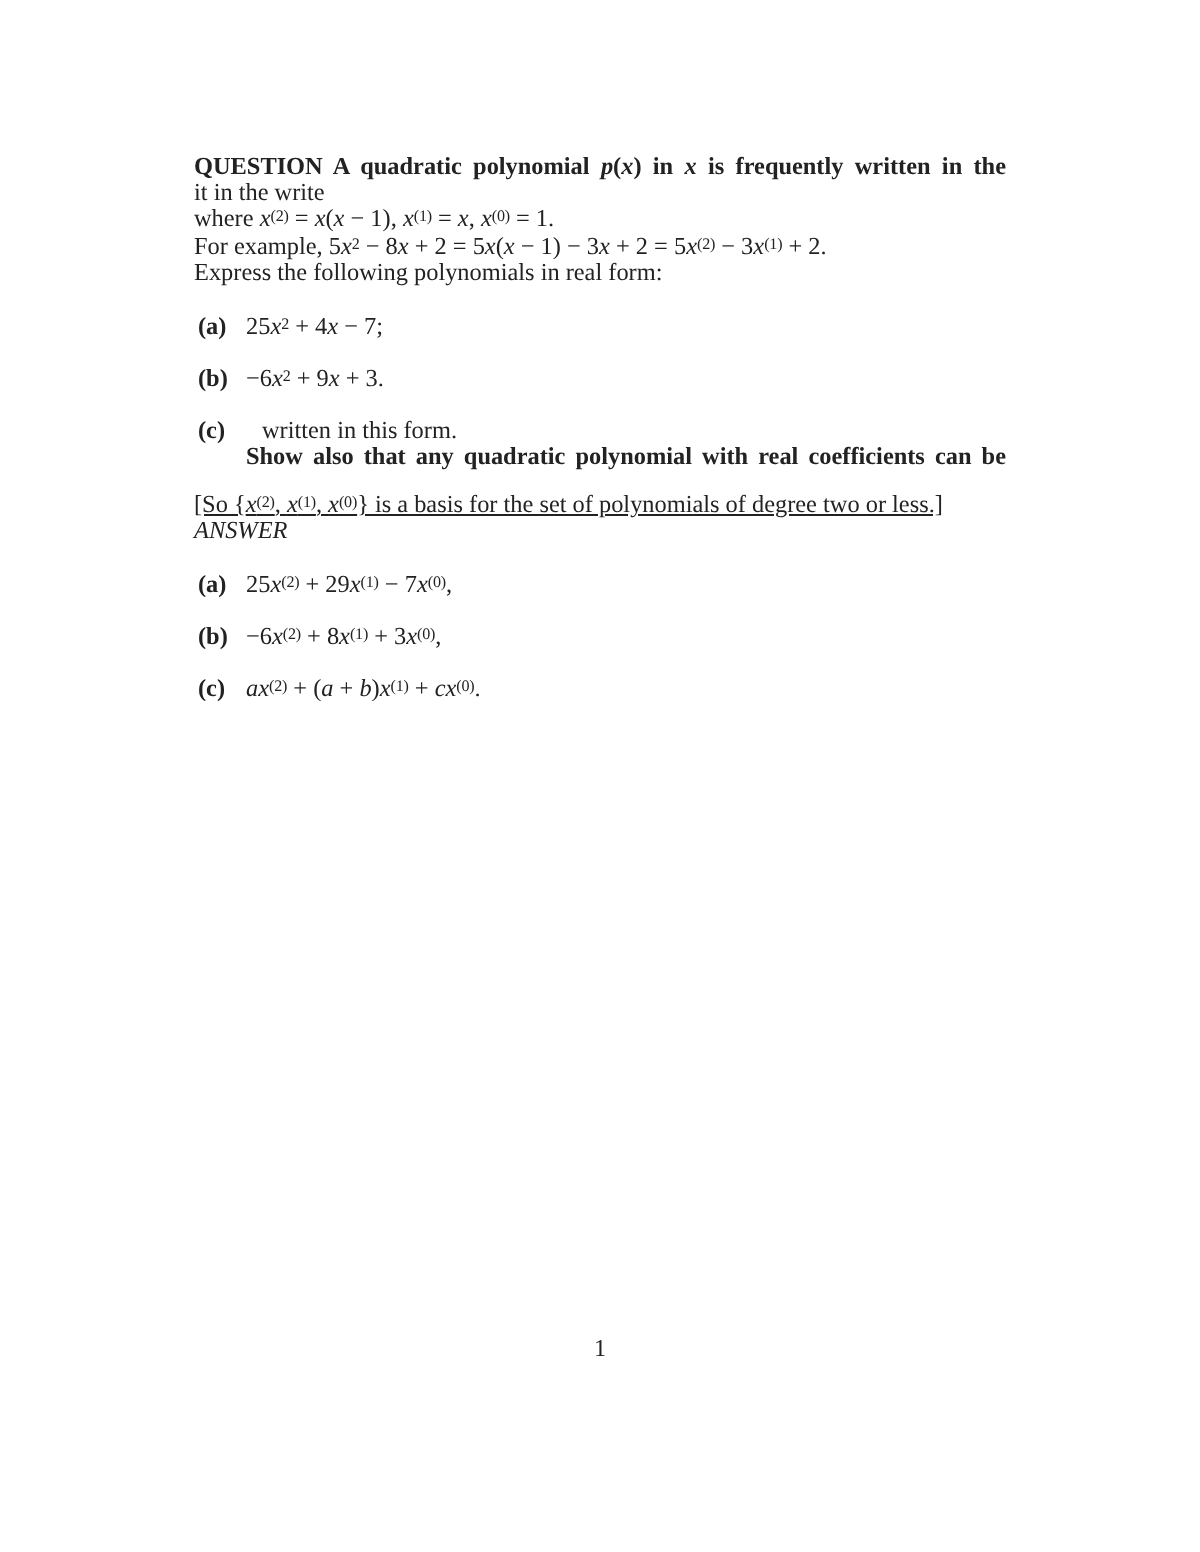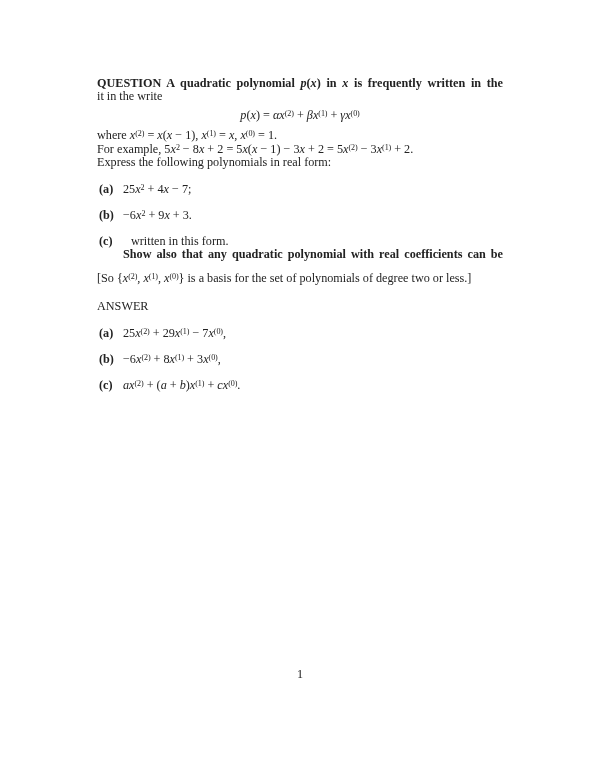--- a/index.html
+++ b/index.html
@@ -35,38 +35,37 @@
     white-space: nowrap;
   }
   .item { position: relative; padding-left: 26px; margin-top: 12.8px; }
   .item-first { margin-top: 13.5px; }
   .item .lbl {
     position: absolute; left: 2px; top: 0;
     font-weight: bold;
     font-style: normal;
   }
   .cont { padding-left: 8px; }
-  .note { margin-top: 11px; }
-  .answer-heading { margin-top: 15px; }
+  .note { margin-top: 11px; text-decoration: underline; }
+  .answer-heading { margin-top: 0; font-style: italic; }
   .pageno {
     position: absolute;
     left: 97px; top: 668px; width: 406px;
     text-align: center;
     font-size: 12.2px; line-height: 13.2px;
   }
 </style>
 </head>
 <body>
 
 <div class="doc">
 
   <div class="ln jl"><span>QUESTION A quadratic polynomial </span><span class="mi">p</span><span>(</span><span class="mi">x</span><span>) in </span><span class="mi">x</span><span> is frequently written in the</span></div>
   <div class="ln"><span>it in the write</span></div>
 
-  <div class="eq"><span class="mi">p</span><span>(</span><span class="mi">x</span><span>) = </span><span class="mi">αx</span><sup>(2)</sup><span> + </span><span class="mi">βx</span><sup>(1)</sup><span> + </span><span class="mi">γx</span><sup>(0)</sup></div>
 
   <div class="ln"><span>where </span><span class="mi">x</span><sup>(2)</sup><span> = </span><span class="mi">x</span><span>(</span><span class="mi">x</span><span> − 1), </span><span class="mi">x</span><sup>(1)</sup><span> = </span><span class="mi">x</span><span>, </span><span class="mi">x</span><sup>(0)</sup><span> = 1.</span></div>
   <div class="ln"><span>For example, 5</span><span class="mi">x</span><sup>2</sup><span> − 8</span><span class="mi">x</span><span> + 2 = 5</span><span class="mi">x</span><span>(</span><span class="mi">x</span><span> − 1) − 3</span><span class="mi">x</span><span> + 2 = 5</span><span class="mi">x</span><sup>(2)</sup><span> − 3</span><span class="mi">x</span><sup>(1)</sup><span> + 2.</span></div>
   <div class="ln"><span>Express the following polynomials in real form:</span></div>
 
   <div class="item item-first">
     <span class="lbl">(a)</span>
     <div class="ln"><span>25</span><span class="mi">x</span><sup>2</sup><span> + 4</span><span class="mi">x</span><span> − 7;</span></div>
   </div>
 

